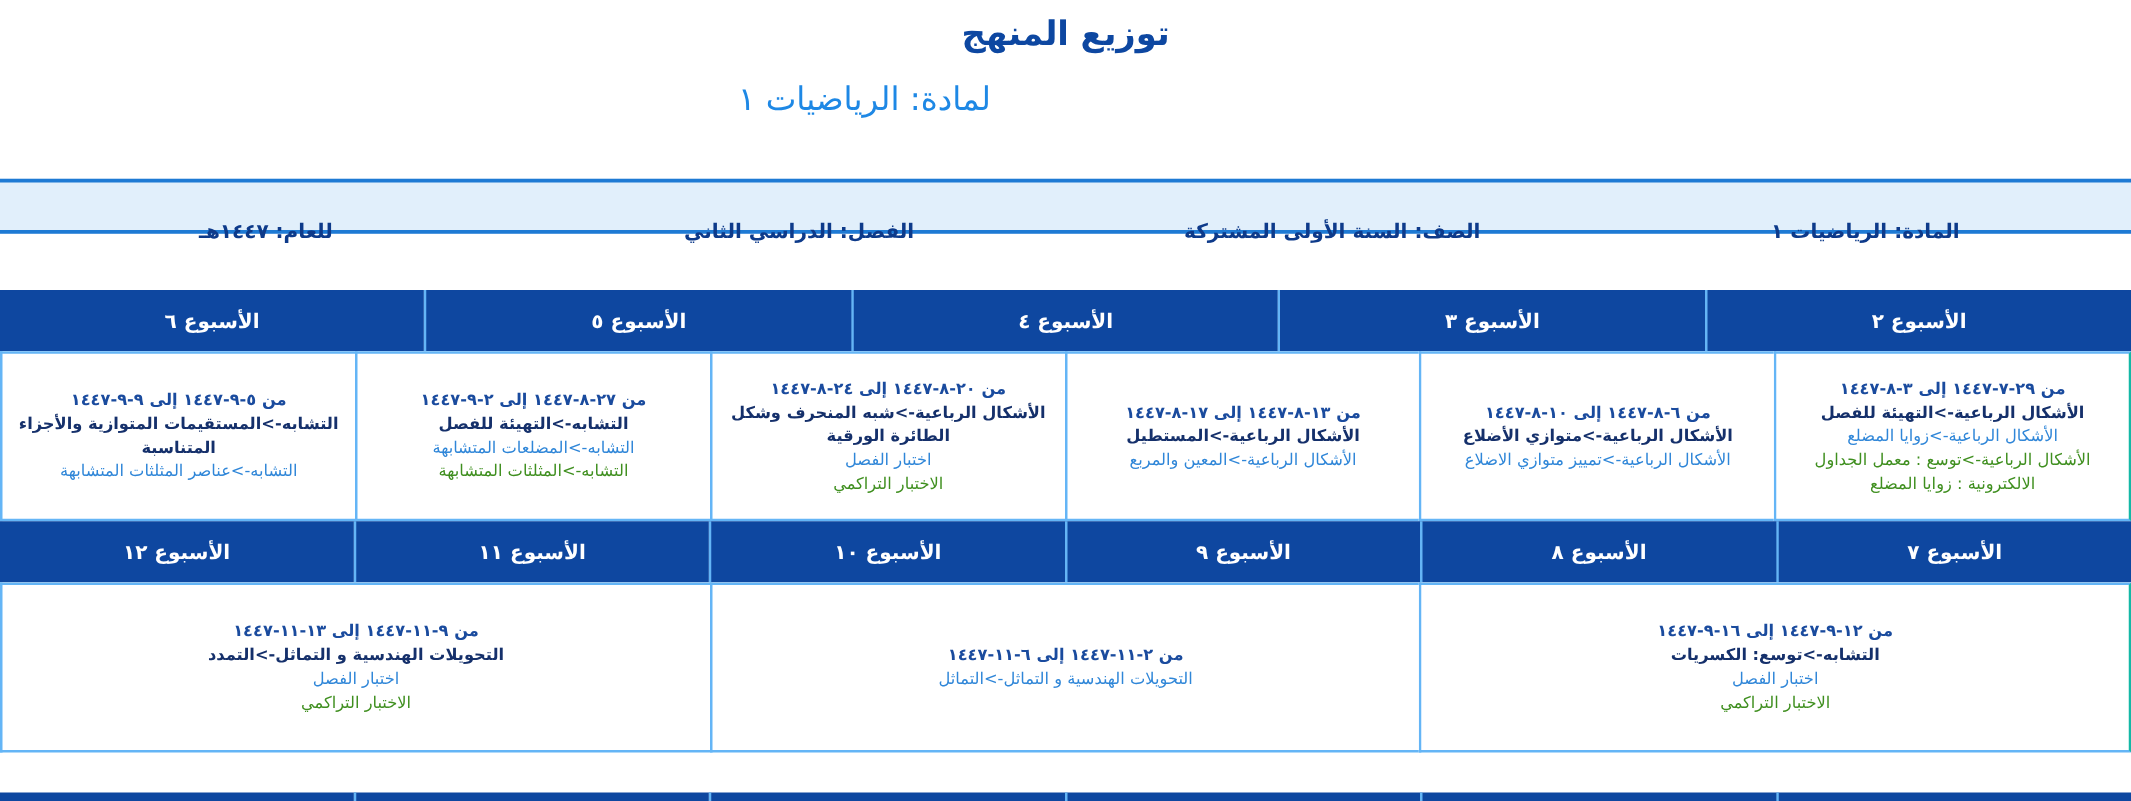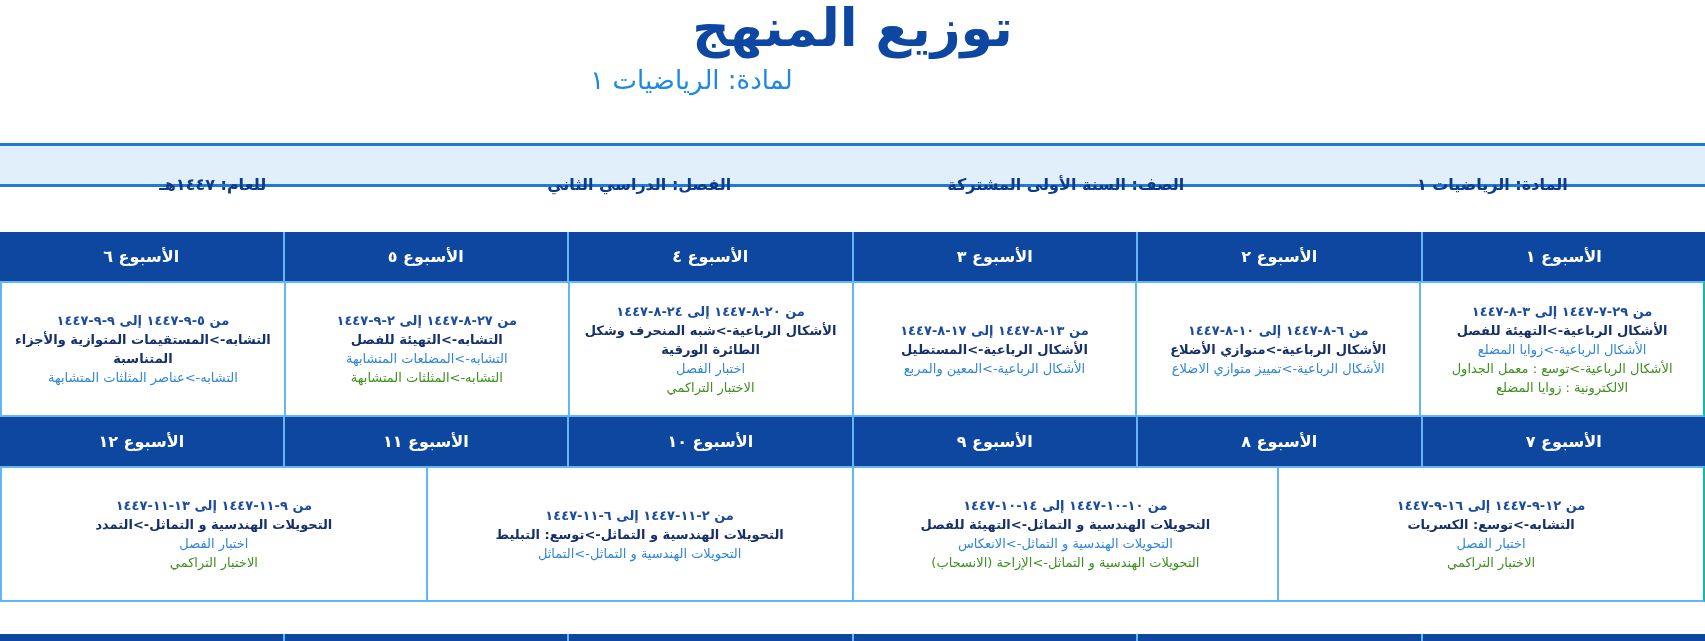--- a/index.html
+++ b/index.html
@@ -3,21 +3,21 @@
 <meta charset="utf-8">
 <style>
   html, body { margin: 0; padding: 0; background: #ffffff; }
   body {
     width: 1705px; height: 641px; overflow: hidden; position: relative;
     font-family: "DejaVu Sans", "Liberation Sans", sans-serif;
     direction: rtl;
   }
   .title {
     position: absolute; top: 2px; left: 0; width: 1705px; text-align: center;
-    color: #0d47a1; font-weight: bold; font-size: 52px; line-height: 52px;
+    color: #0d47a1; font-weight: bold; font-size: 27px; line-height: 52px;
   }
   .subtitle {
     position: absolute; top: 62px; left: 0; width: 1383px; text-align: center;
     color: #1e88e5; font-size: 26px; line-height: 36px;
   }
   .info-bar {
     position: absolute; top: 143px; left: 0; width: 1705px; height: 44px;
     background: #e1effb; border-top: 3px solid #1e7ad4; border-bottom: 3px solid #1e7ad4;
     display: flex; flex-direction: row; box-sizing: border-box;
   }
@@ -62,21 +62,20 @@
 <div class="info-bar">
   <div class="info-cell">المادة: الرياضيات ١</div>
   <div class="info-cell">الصف: السنة الأولى المشتركة</div>
   <div class="info-cell">الفصل: الدراسي الثاني</div>
   <div class="info-cell">للعام: ١٤٤٧هـ</div>
 </div>
 
 <div class="grid">
 
   <div class="row">
-    <div class="wk-head">الأسبوع ١</div>
     <div class="wk-head">الأسبوع ٢</div>
     <div class="wk-head">الأسبوع ٣</div>
     <div class="wk-head">الأسبوع ٤</div>
     <div class="wk-head">الأسبوع ٥</div>
     <div class="wk-head">الأسبوع ٦</div>
   </div>
 
   <div class="row">
     <div class="wk-body">
       <div class="date">من ٢٩-٧-١٤٤٧ إلى ٣-٨-١٤٤٧</div>
@@ -123,28 +122,21 @@
   </div>
 
   <div class="row">
     <div class="wk-body">
       <div class="date">من ١٢-٩-١٤٤٧ إلى ١٦-٩-١٤٤٧</div>
       <div class="main">التشابه-&gt;توسع: الكسريات</div>
       <div class="sub">اختبار الفصل</div>
       <div class="extra">الاختبار التراكمي</div>
     </div>
     <div class="wk-body">
-      <div class="date">من ١٠-١٠-١٤٤٧ إلى ١٤-١٠-١٤٤٧</div>
-      <div class="main">التحويلات الهندسية و التماثل-&gt;التهيئة للفصل</div>
-      <div class="sub">التحويلات الهندسية و التماثل-&gt;الانعكاس</div>
-      <div class="extra">التحويلات الهندسية و التماثل-&gt;الإزاحة (الانسحاب)</div>
-    </div>
-    <div class="wk-body">
       <div class="date">من ٢-١١-١٤٤٧ إلى ٦-١١-١٤٤٧</div>
-      <div class="main">التحويلات الهندسية و التماثل-&gt;توسع: التبليط</div>
       <div class="sub">التحويلات الهندسية و التماثل-&gt;التماثل</div>
     </div>
     <div class="wk-body">
       <div class="date">من ٩-١١-١٤٤٧ إلى ١٣-١١-١٤٤٧</div>
       <div class="main">التحويلات الهندسية و التماثل-&gt;التمدد</div>
       <div class="sub">اختبار الفصل</div>
       <div class="extra">الاختبار التراكمي</div>
     </div>
   </div>
 

